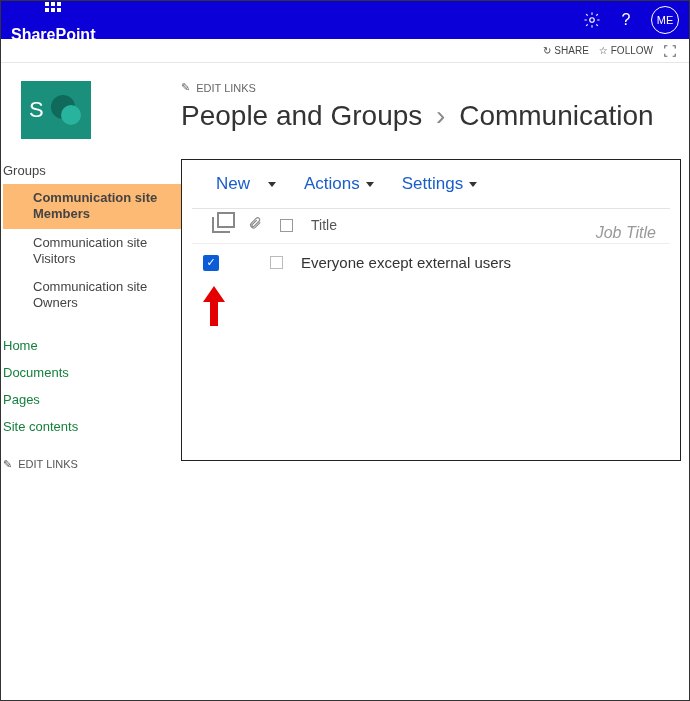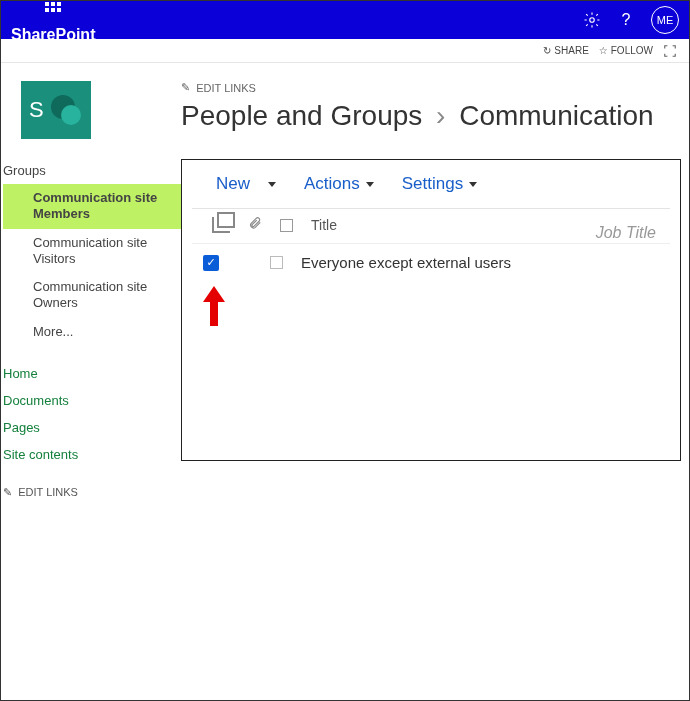--- a/index.html
+++ b/index.html
@@ -183,21 +183,21 @@
       list-style: none;
       margin: 0 0 14px 0;
     }
     .sidebar ul li {
       padding: 6px 6px 6px 30px;
       color: #444;
       cursor: pointer;
       line-height: 1.25;
     }
     .sidebar ul li.active {
-      background: #bef264;
+      background: #fdba74;
       font-weight: 600;
     }
     .sidebar .nav-item {
       display: block;
       padding: 6px 0;
       color: #15803d;
       cursor: pointer;
     }
     .sidebar .edit-links-side {
       margin-top: 18px;
@@ -401,21 +401,20 @@
 </div>
 
 <div class="content-row">
 
   <div class="sidebar">
     <div class="section-title">Groups</div>
     <ul>
       <li class="active">Communication site Members</li>
       <li>Communication site Visitors</li>
       <li>Communication site Owners</li>
-      <li>More...</li>
     </ul>
     <a class="nav-item">Home</a>
     <a class="nav-item">Documents</a>
     <a class="nav-item">Pages</a>
     <a class="nav-item">Site contents</a>
     <div class="edit-links-side">
       <span>✎</span>
       <span>EDIT LINKS</span>
     </div>
   </div>

